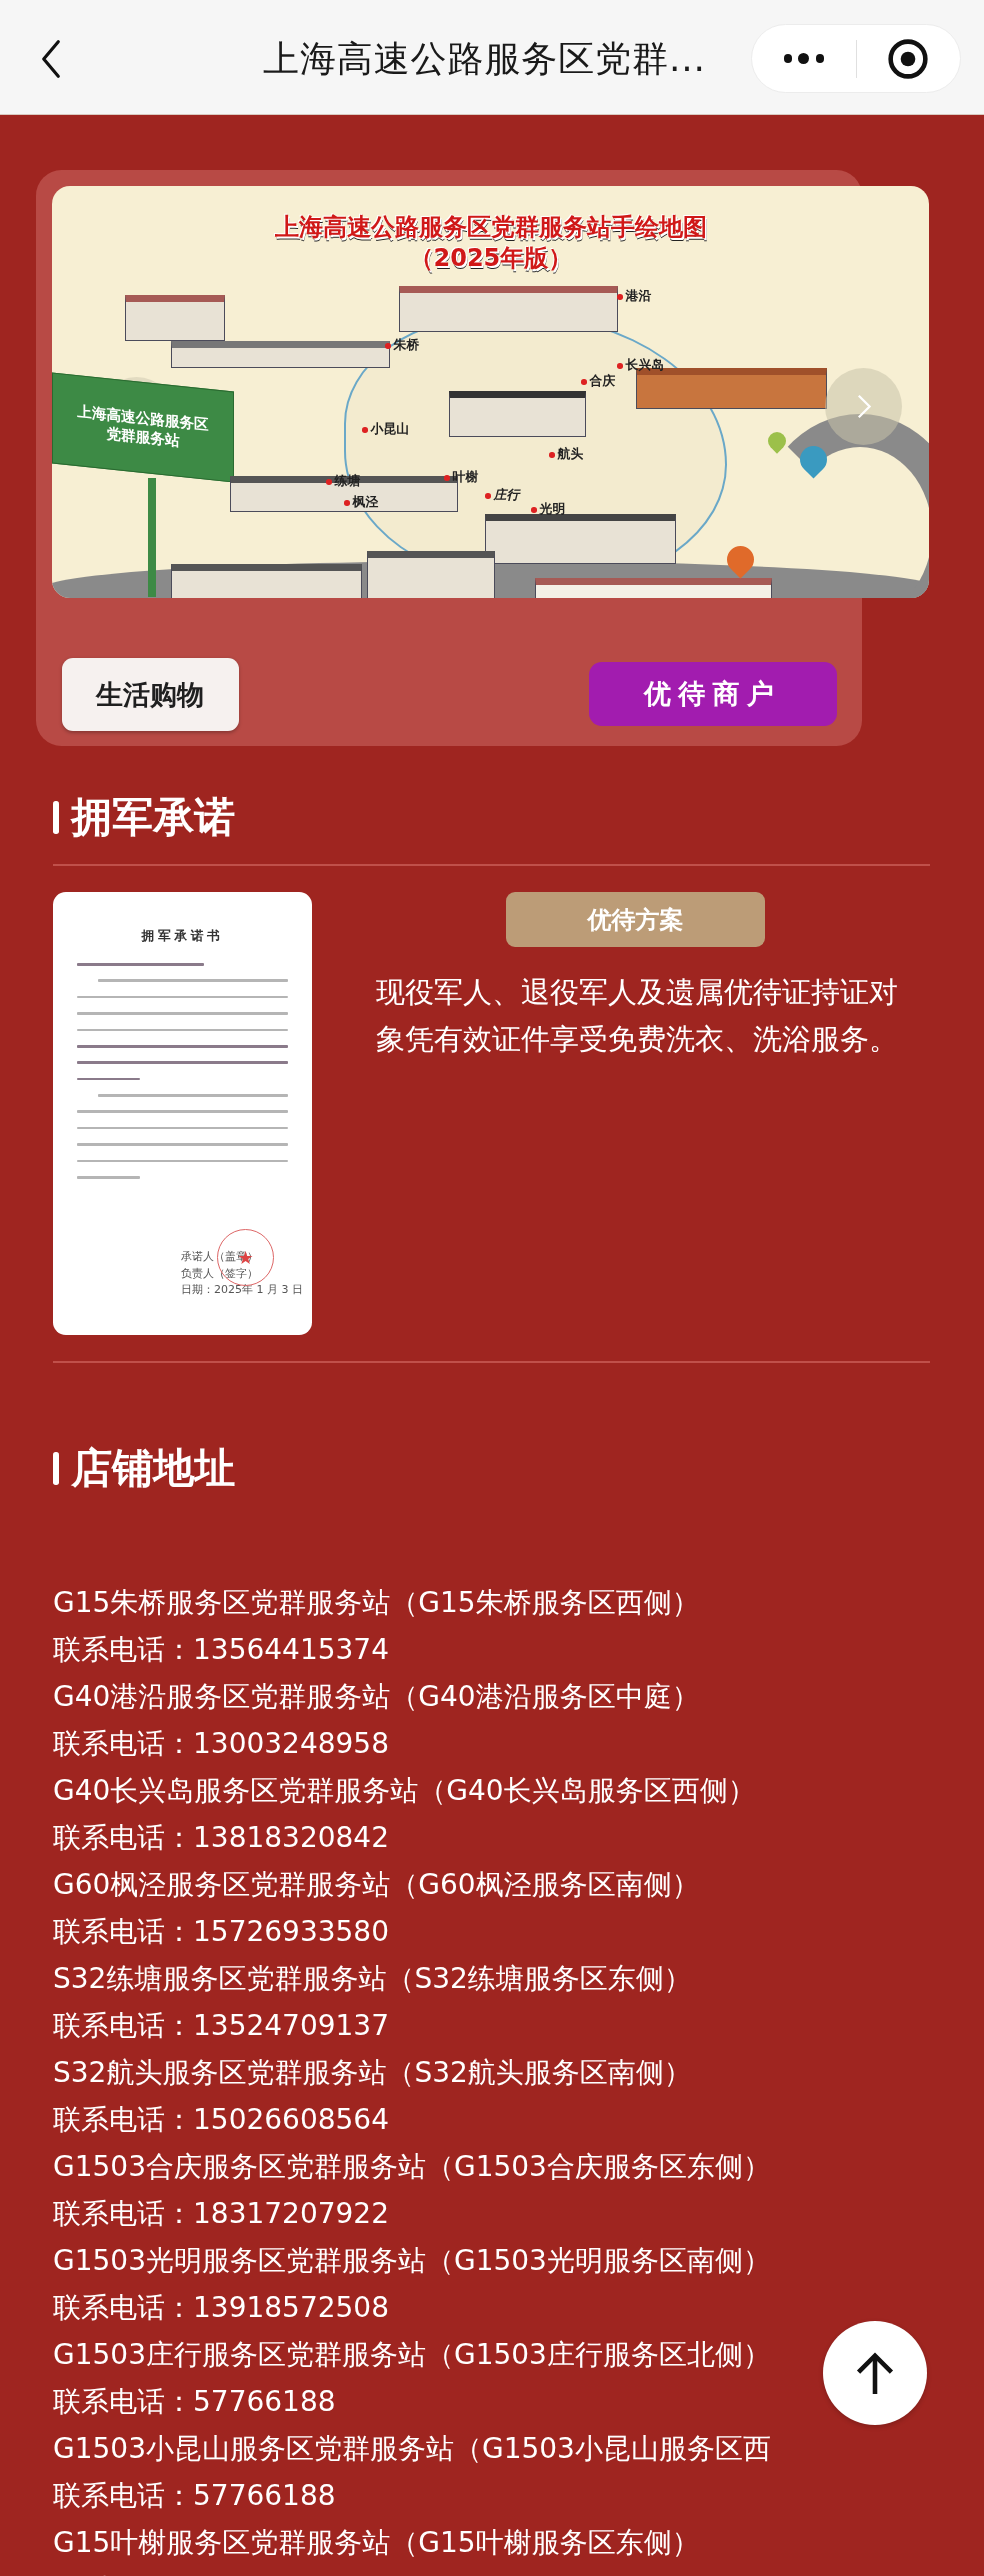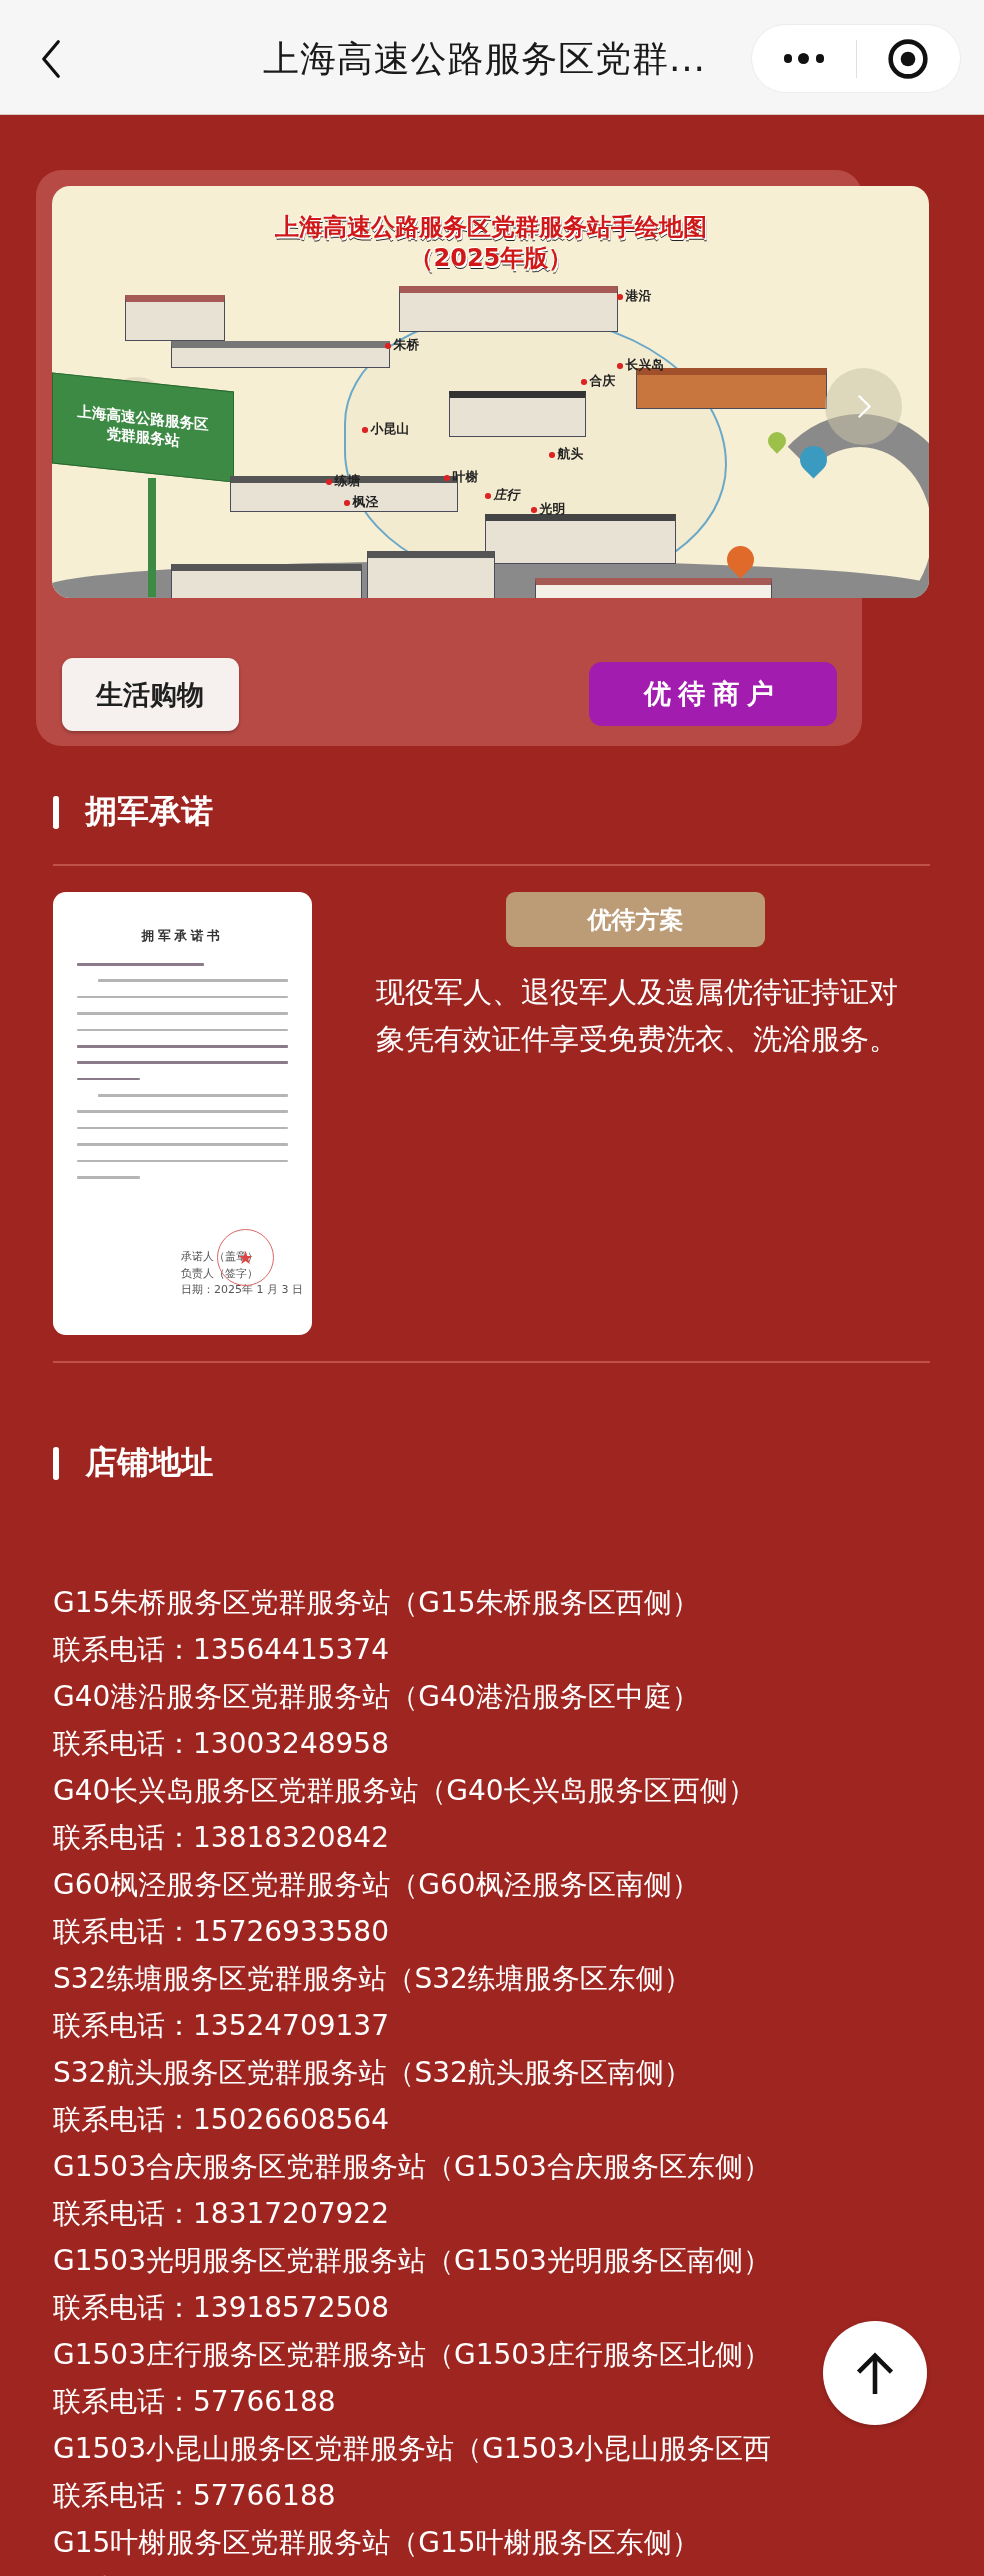--- a/index.html
+++ b/index.html
@@ -141,21 +141,21 @@
       display: flex; align-items: center; justify-content: center;
       cursor: pointer;
     }
 
     
     .section-header {
       position: absolute; left: 53px;
       display: flex; align-items: center; gap: 12.8px;
     }
     .section-header .bar { width: 5.5px; height: 33px; background: #fff; border-radius: 2.7px; }
-    .section-header .txt { font-size: 32px; font-weight: bold; color: #fff; margin-left: 14px; }
+    .section-header .txt { font-size: 41px; font-weight: bold; color: #fff; }
 
     .divider { position: absolute; left: 53px; width: 877px; height: 1.8px; background: #c0504a; }
 
     
     .doc-card {
       position: absolute; left: 53px; top: 892px;
       width: 259px; height: 443px;
       background: #fff; border-radius: 12.8px;
       padding: 36px 24px;
       color: #333;

